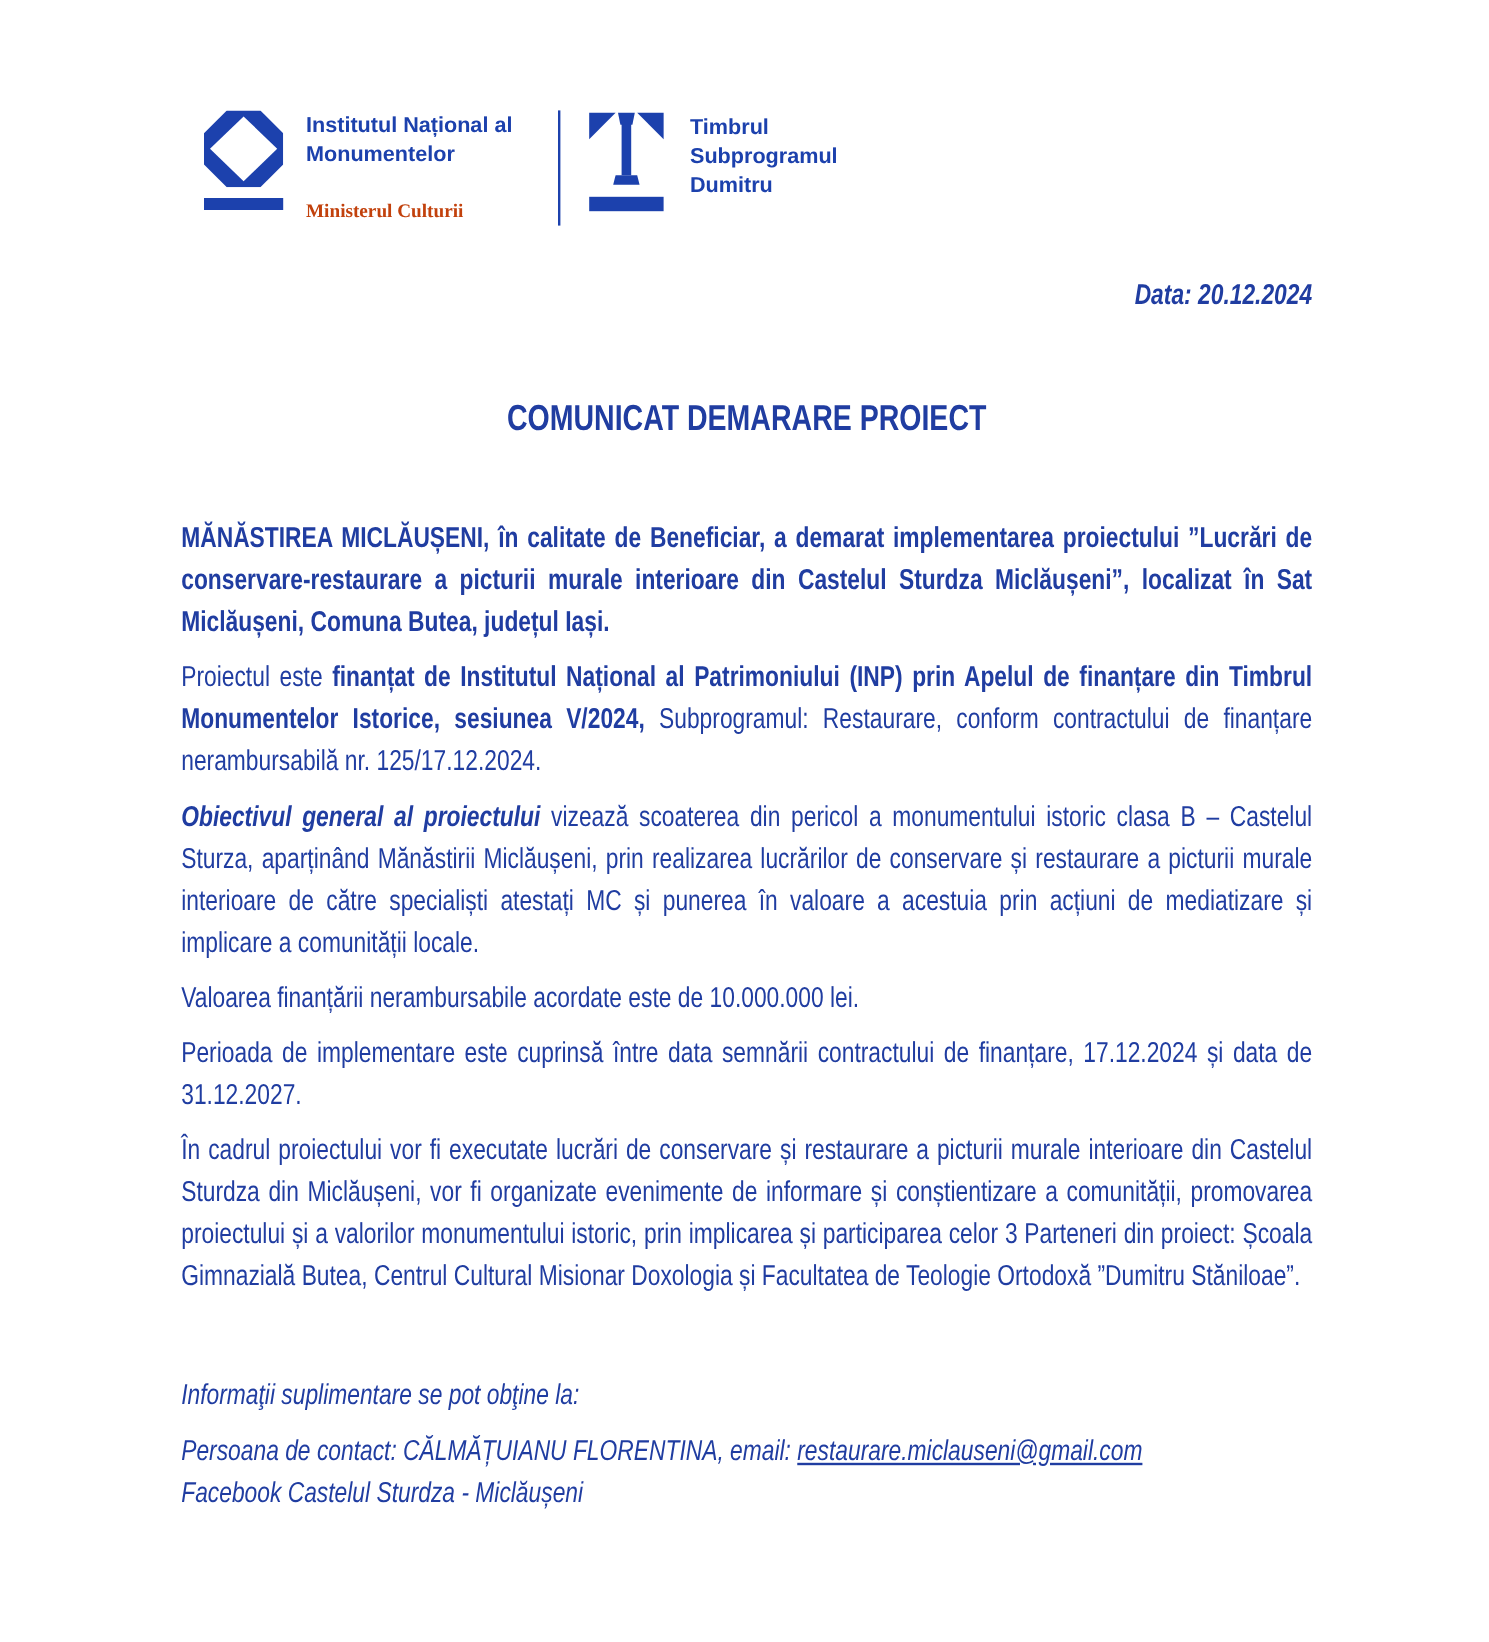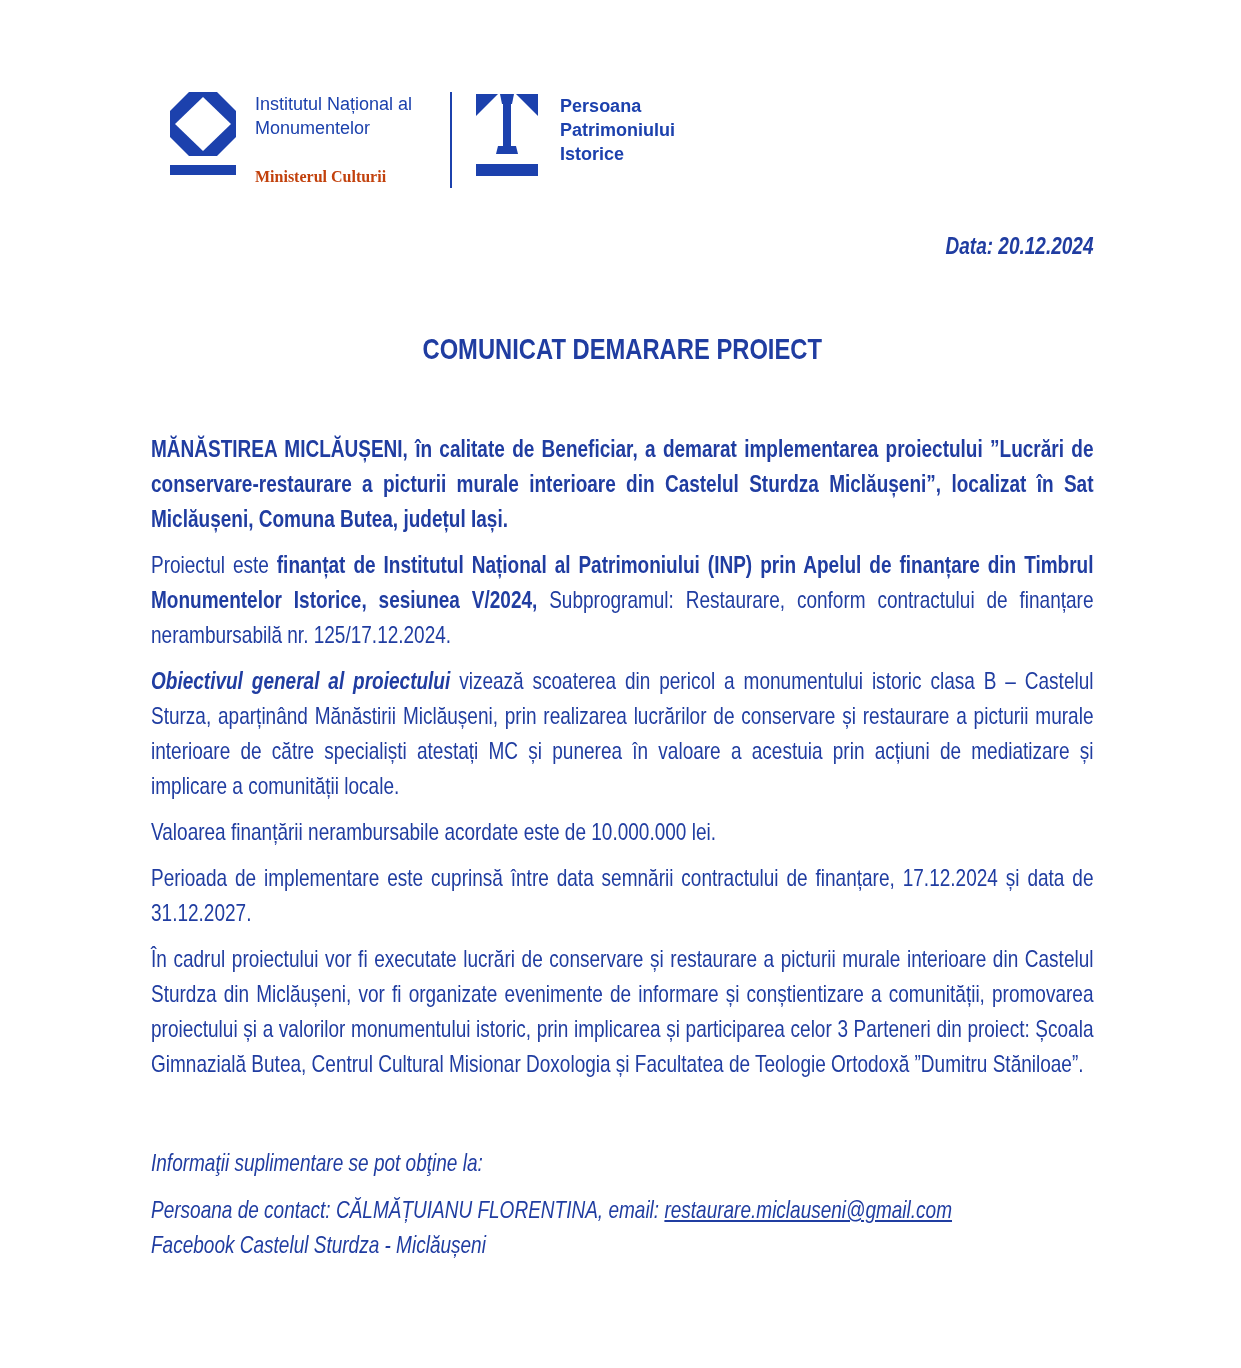--- a/index.html
+++ b/index.html
@@ -23,21 +23,21 @@
   .inp-mark svg { display: block; }
   .inp-bar { width: 66px; height: 10px; background: #1c41ad; margin-top: 9px; }
   .inp-text {
     margin-left: 17px;
     height: 96px;
     display: flex;
     flex-direction: column;
     justify-content: space-between;
   }
   .inp-title {
-    font-weight: normal;
+    font-weight: bold;
     font-size: 18px;
     line-height: 24px;
     color: #1c41ad;
   }
   .inp-subtitle {
     font-family: "Liberation Serif", serif;
     font-weight: bold;
     font-size: 16px;
     color: #c2410c;
     padding-bottom: 2px;
@@ -135,23 +135,23 @@
           <polygon points="42,2 64,2 64,24" fill="#1c41ad"></polygon>
           <polygon points="26,2 40,2 38,12 28,12" fill="#1c41ad"></polygon>
           <polygon points="29,8 37,8 37,54 29,54" fill="#1c41ad"></polygon>
           <polygon points="24,54 42,54 44,62 22,62" fill="#1c41ad"></polygon>
           <rect x="2" y="72" width="62" height="12" fill="#1c41ad"></rect>
         </svg>
       </span>
     </div>
 
     <div class="tmi-text">
-      <div>Persoana</div>
-      <div>Patrimoniului</div>
-      <div>Istorice</div>
+      <div>Timbrul</div>
+      <div>Subprogramul</div>
+      <div>Dumitru</div>
     </div>
 
   </div>
 
   <div class="doc">
 
     <div class="date-line">Data: 20.12.2024</div>
 
     <div class="doc-title">COMUNICAT DEMARARE PROIECT</div>
 

